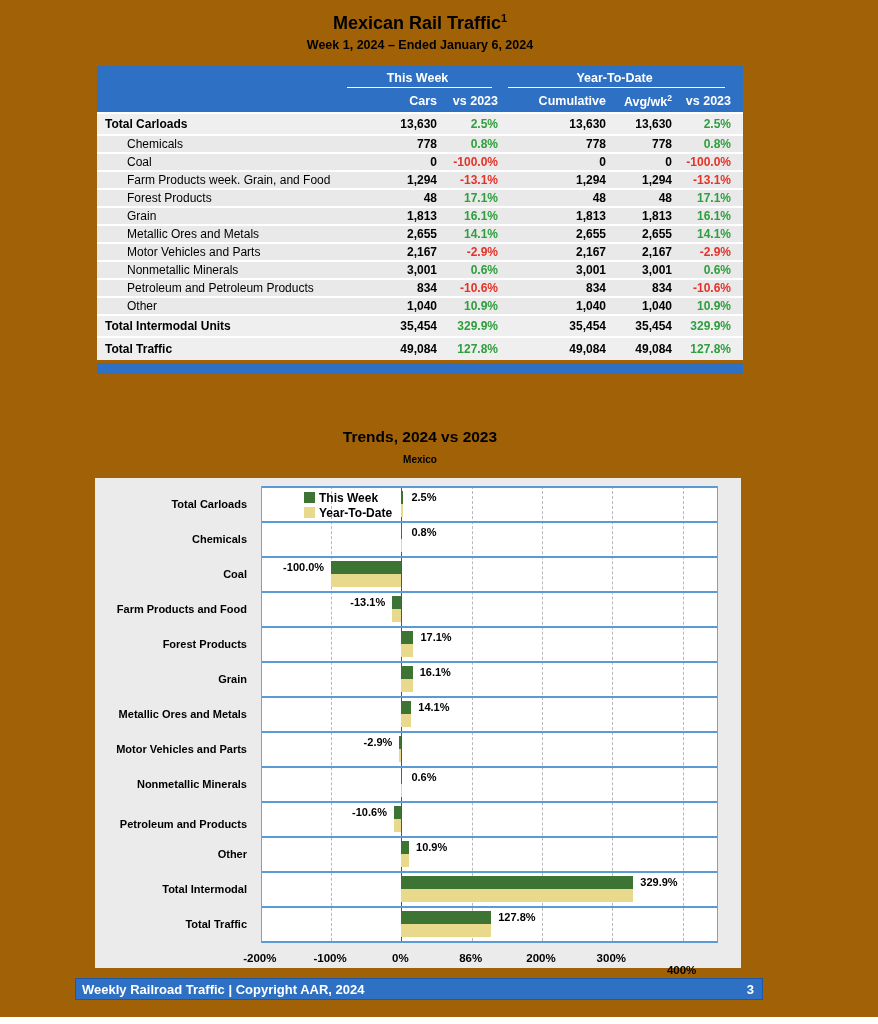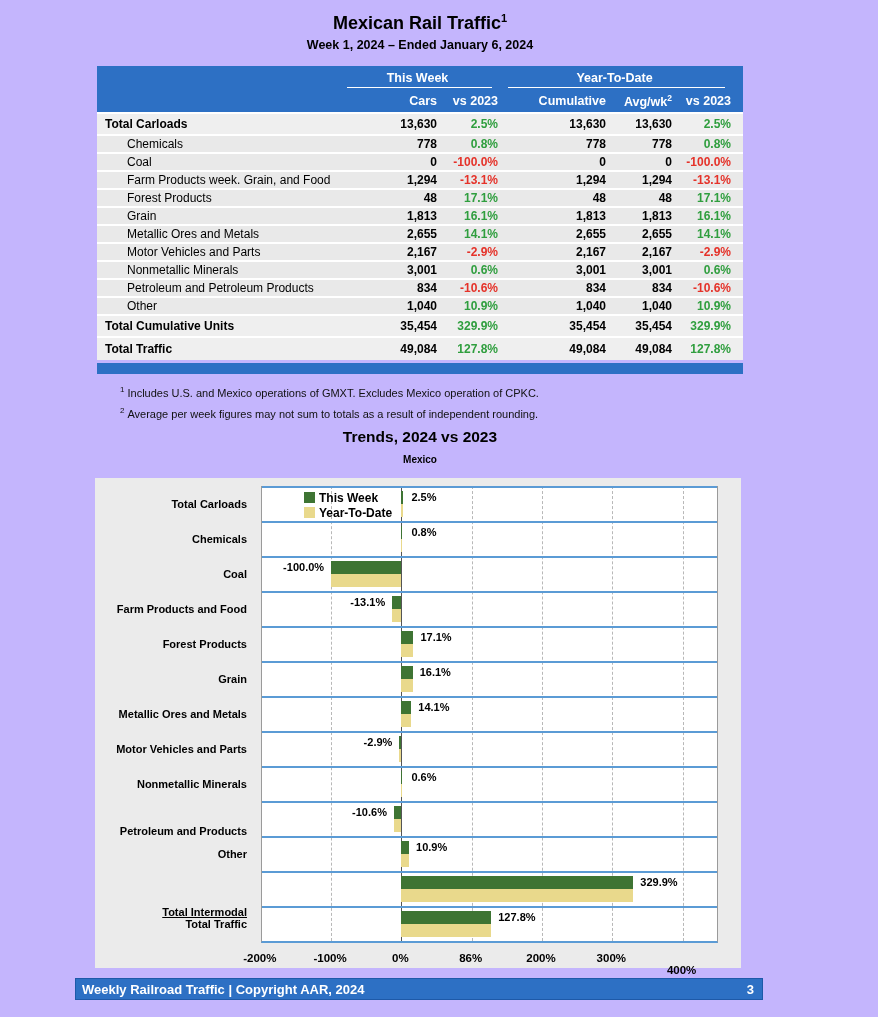--- a/index.html
+++ b/index.html
@@ -9,21 +9,21 @@
     --neg:#e53229;
     --bar-green:#3e7433;
     --bar-yellow:#e9d98c;
     --row-gray:#e9e9e9;
     --total-gray:#efefef;
     --chart-bg:#ebebeb;
   }
   *{margin:0;padding:0;box-sizing:border-box;}
   html,body{background:#fff;}
   body{font-family:"Liberation Sans","DejaVu Sans",sans-serif;color:#000;}
-  .page{position:relative;width:878px;height:1017px;background:#c4b5fd;overflow:hidden;}
+  .page{position:relative;width:878px;height:1017px;background:#a16207;overflow:hidden;}
 
   .center-wrap{position:absolute;left:0;width:840px;text-align:center;}
   .doc-title{top:12px;font-size:18px;font-weight:bold;}
   .doc-title sup{font-size:11px;}
   .doc-subtitle{top:38px;font-size:12.5px;font-weight:bold;}
 
   
   .rail-table{position:absolute;left:97px;top:66px;width:646px;}
   .thead{background:var(--blue-header);color:#fff;padding-right:12px;}
   .grid-row{display:grid;grid-template-columns:240px 100px 61px 108px 66px 59px;}
@@ -184,43 +184,39 @@
         </div>
         <div class="grid-row trow">
           <div class="lbl">Other</div>
           <div class="num">1,040</div>
           <div class="num pos">10.9%</div>
           <div class="num">1,040</div>
           <div class="num">1,040</div>
           <div class="num pos">10.9%</div>
         </div>
         <div class="grid-row trow total">
-          <div class="lbl">Total Cumulative Units</div>
+          <div class="lbl">Total Intermodal Units</div>
           <div class="num">35,454</div>
           <div class="num pos">329.9%</div>
           <div class="num">35,454</div>
           <div class="num">35,454</div>
           <div class="num pos">329.9%</div>
         </div>
         <div class="grid-row trow total">
           <div class="lbl">Total Traffic</div>
           <div class="num">49,084</div>
           <div class="num pos">127.8%</div>
           <div class="num">49,084</div>
           <div class="num">49,084</div>
           <div class="num pos">127.8%</div>
         </div>
       </div>
     <div class="table-bottom-bar"></div>
   </div>
 
-  <div class="footnotes">
-    <div class="footnote"><sup>1</sup><span>Includes U.S. and Mexico operations of GMXT. Excludes Mexico operation of CPKC.</span></div>
-    <div class="footnote"><sup>2</sup><span>Average per week figures may not sum to totals as a result of independent rounding.</span></div>
-  </div>
 
   <div class="center-wrap chart-title">Trends, 2024 vs 2023</div>
   <div class="center-wrap chart-subtitle">Mexico</div>
 
   <div class="chart-box">
     <div class="plot" id="plot">
       <div class="gridlines" id="gridlines">
           <div class="gridline" style="left: 69.1px;"></div>
           <div class="zero-line" style="left: 139.4px;"></div>
           <div class="gridline" style="left: 209.7px;"></div>
@@ -307,23 +303,23 @@
     <div id="cat-labels">
         <div class="cat-label" style="top: 8px; height: 35px;">Total Carloads</div>
         <div class="cat-label" style="top: 43px; height: 35px;">Chemicals</div>
         <div class="cat-label" style="top: 78px; height: 35px;">Coal</div>
         <div class="cat-label" style="top: 113px; height: 35px;">Farm Products and Food</div>
         <div class="cat-label" style="top: 148px; height: 35px;">Forest Products</div>
         <div class="cat-label" style="top: 183px; height: 35px;">Grain</div>
         <div class="cat-label" style="top: 218px; height: 35px;">Metallic Ores and Metals</div>
         <div class="cat-label" style="top: 253px; height: 35px;">Motor Vehicles and Parts</div>
         <div class="cat-label" style="top: 288px; height: 35px;">Nonmetallic Minerals</div>
-        <div class="cat-label" style="top: 335px; height: 35px;">Petroleum and Products</div>
+        <div class="cat-label" style="top: 328px; height: 35px;">Petroleum and Products</div>
         <div class="cat-label" style="top: 358px; height: 35px;">Other</div>
-        <div class="cat-label" style="top: 416px; height: 35px; text-decoration: underline;">Total Intermodal</div>
+        <div class="cat-label" style="top: 393px; height: 35px;">Total Intermodal</div>
         <div class="cat-label" style="top: 428px; height: 35px;">Total Traffic</div>
       </div>
     <div id="x-ticks">
         <div class="x-tick" style="left: 164.8px; top: 474px;">-200%</div>
         <div class="x-tick" style="left: 235.1px; top: 474px;">-100%</div>
         <div class="x-tick" style="left: 305.4px; top: 474px;">0%</div>
         <div class="x-tick" style="left: 375.7px; top: 474px;">86%</div>
         <div class="x-tick" style="left: 446px; top: 474px;">200%</div>
         <div class="x-tick" style="left: 516.3px; top: 474px;">300%</div>
         <div class="x-tick" style="left: 586.6px; top: 474px; margin-top: 12px;">400%</div>

